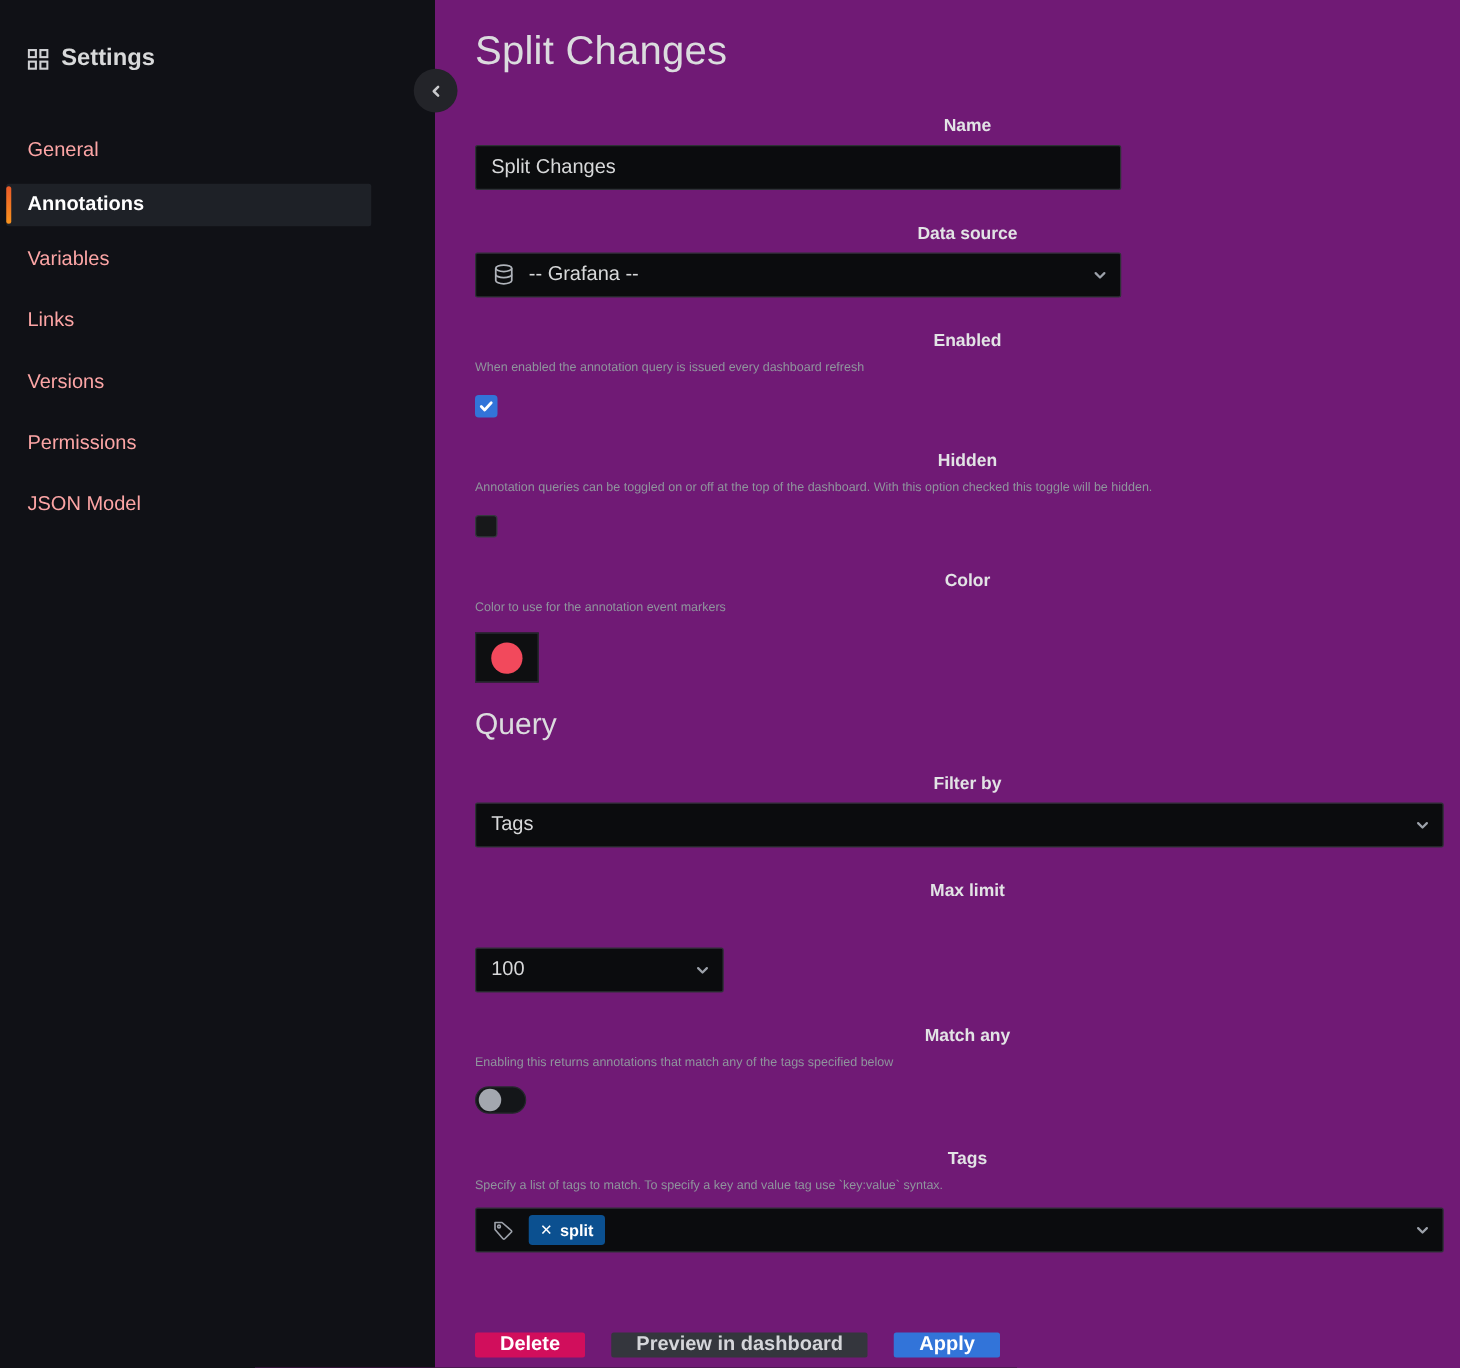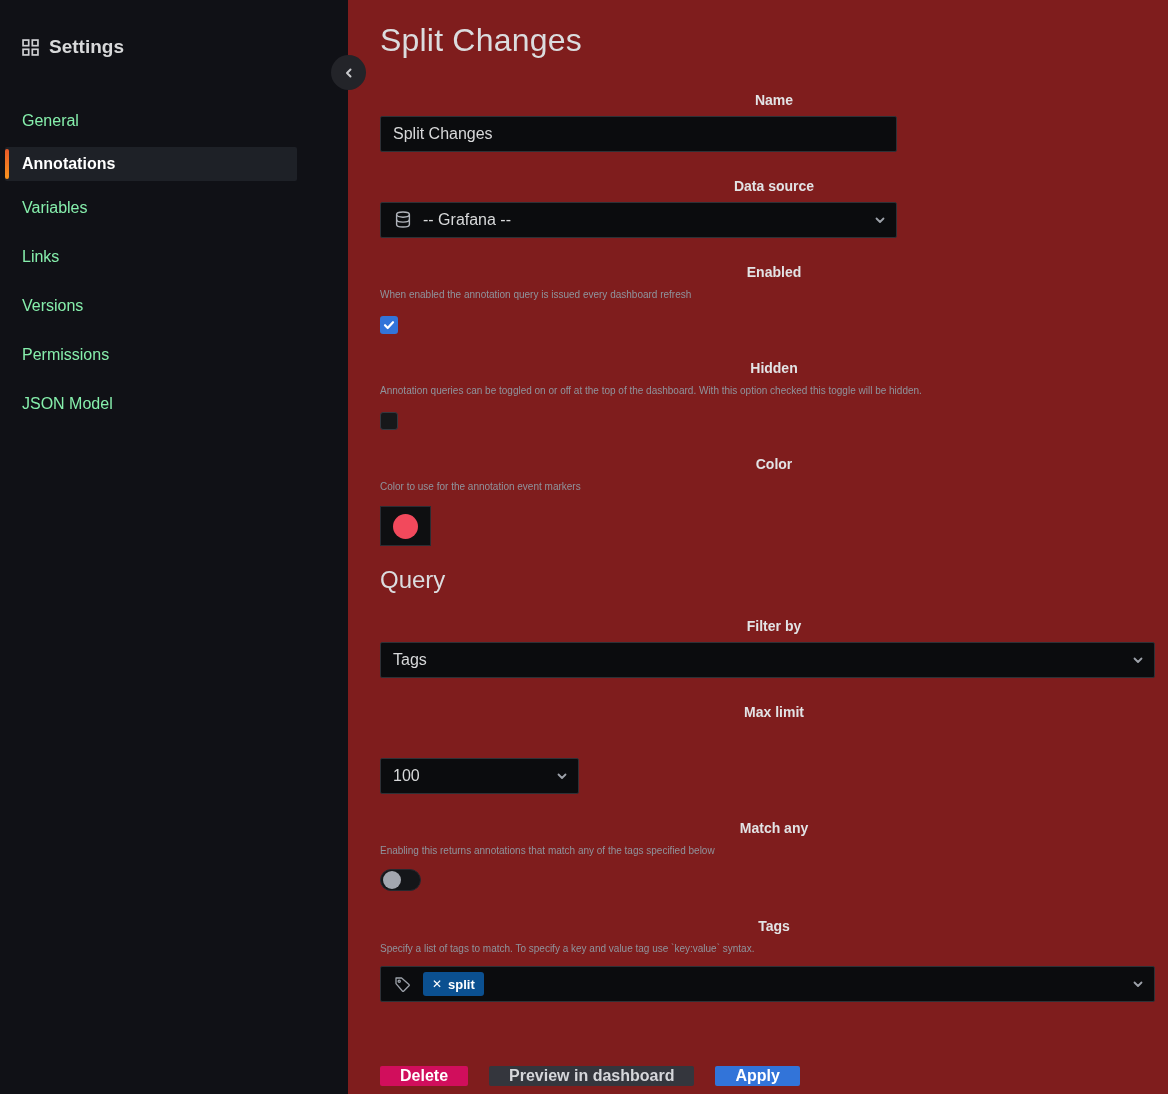--- a/index.html
+++ b/index.html
@@ -15,32 +15,32 @@
   .sidebar-header {
     display:flex; align-items:center; gap:10px;
     padding-left:22px; margin-bottom:38px;
     color:#d8d9da; font-size:19px; font-weight:700;
   }
   .apps-icon { display:flex; color:#cfd0d3; }
   .nav { padding-left:5px; }
   .nav-item {
     position:relative; display:flex; align-items:center;
     height:49px; width:292px; padding-left:17px;
-    color:#86efac; font-size:16px; cursor:pointer; border-radius:2px;
+    color:#fca5a5; font-size:16px; cursor:pointer; border-radius:2px;
   }
   .nav-item.active {
     background:#1e2127; color:#ffffff; font-weight:700; height:34px; margin:2px 0;
   }
   .nav-item.active::before {
     content:""; position:absolute; left:0; top:2px; bottom:2px; width:4px;
     border-radius:2px;
     background:linear-gradient(180deg, var(--active-indicator-top,#eb5a28), var(--active-indicator-bottom,#f8931e));
   }
   
-  .content { flex:1; position:relative; background:#7f1d1d; padding:22px 0 0 32px; }
+  .content { flex:1; position:relative; background:#701a75; padding:22px 0 0 32px; }
   .collapse-btn {
     position:absolute; left:-17px; top:55px; width:35px; height:35px;
     border-radius:50%; background:#232429; border:none; color:#c9cacd;
     display:flex; align-items:center; justify-content:center; cursor:pointer; z-index:2;
   }
   .page-title { font-size:32px; font-weight:400; color:#dbdcde; margin-bottom:33px; letter-spacing:.2px; }
   .section-title { font-size:24px; font-weight:400; color:#dbdcde; margin:0 0 24px; }
   .field { margin-bottom:26px; }
   .field-label { display:block; font-size:14px; font-weight:700; color:#e2e3e5; margin-bottom:8px;text-align:center; }
   .field-desc { font-size:10px; line-height:19px; color:#8f949d; margin:-3px 0 12px; }

